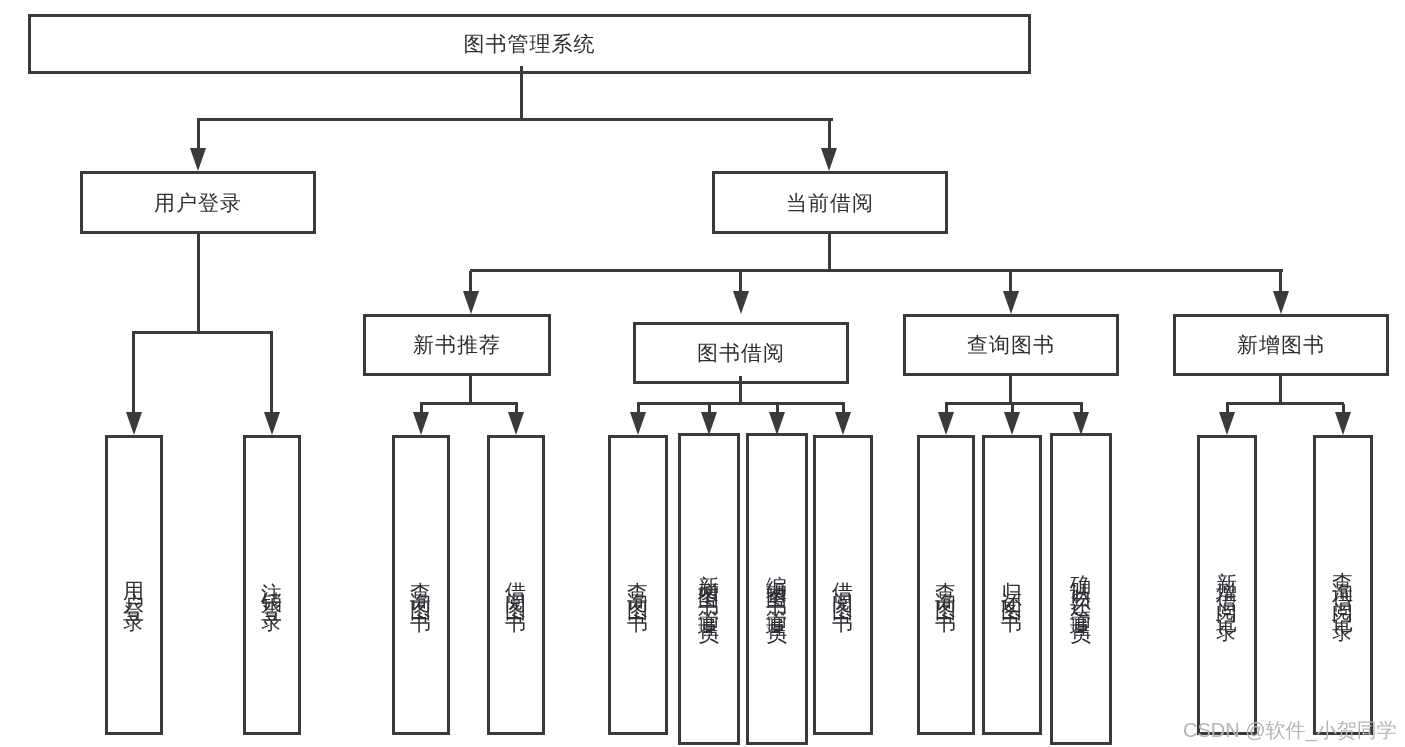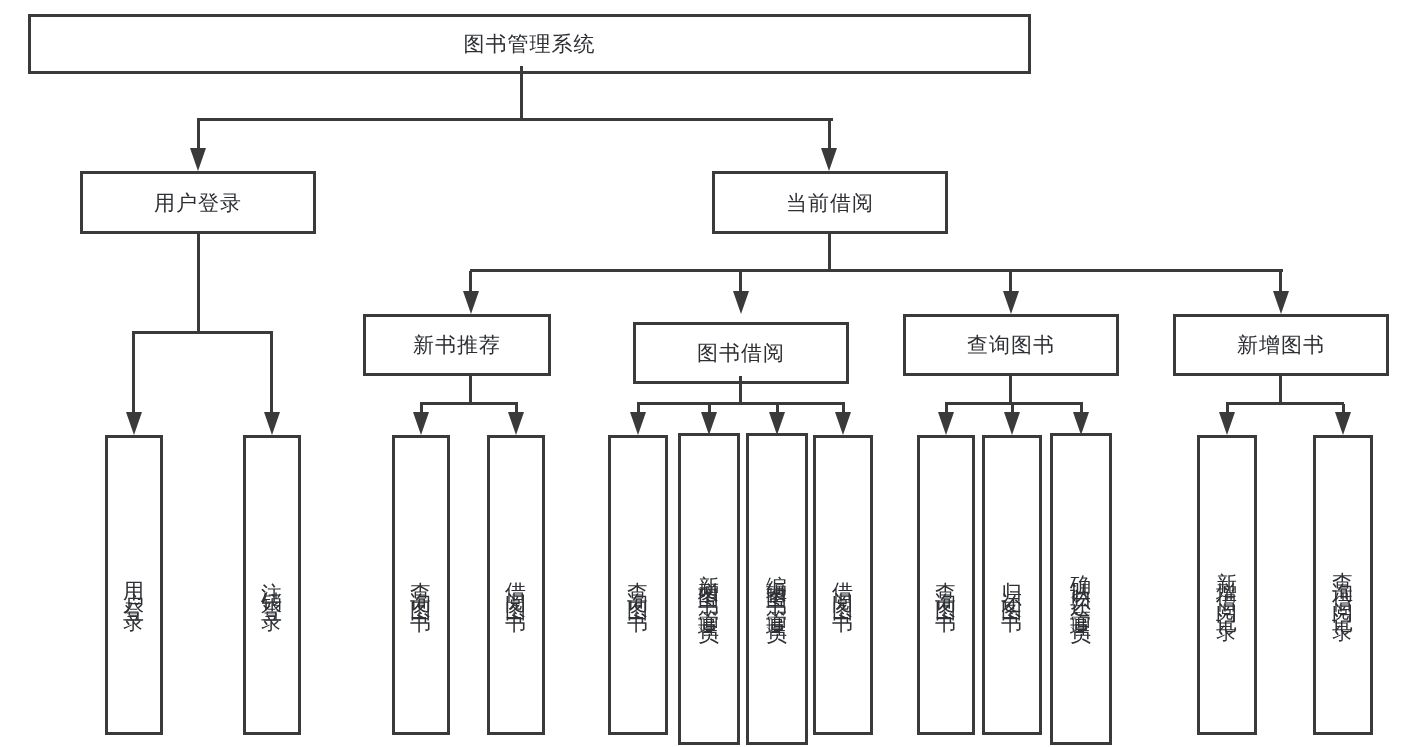--- a/index.html
+++ b/index.html
@@ -169,14 +169,15 @@
     <span class="vtext" style="letter-spacing:7px;">确认归还（管理员）</span>
   </div>
 
   <div class="node vnode" style="left:1197px; top:435px; width:60px; height:300px;">
     <span class="vtext">新增借阅记录</span>
   </div>
   <div class="node vnode" style="left:1313px; top:435px; width:60px; height:300px;">
     <span class="vtext">查询借阅记录</span>
   </div>
 
+  <div class="watermark">CSDN @软件_小贺同学</div>
 
 </div>
 
 </body></html>

